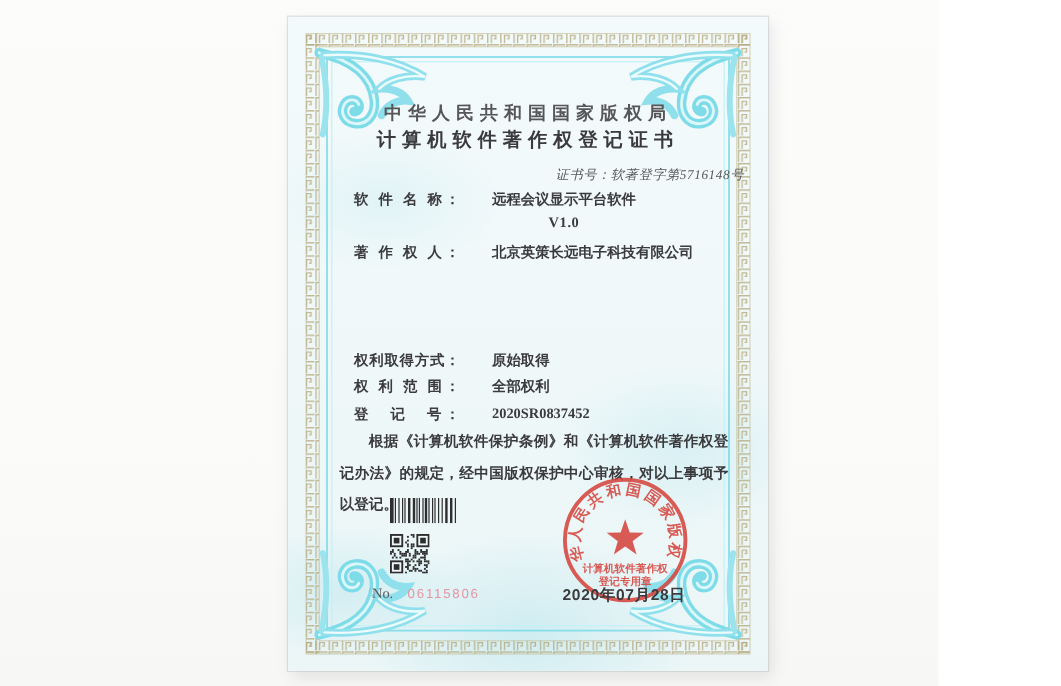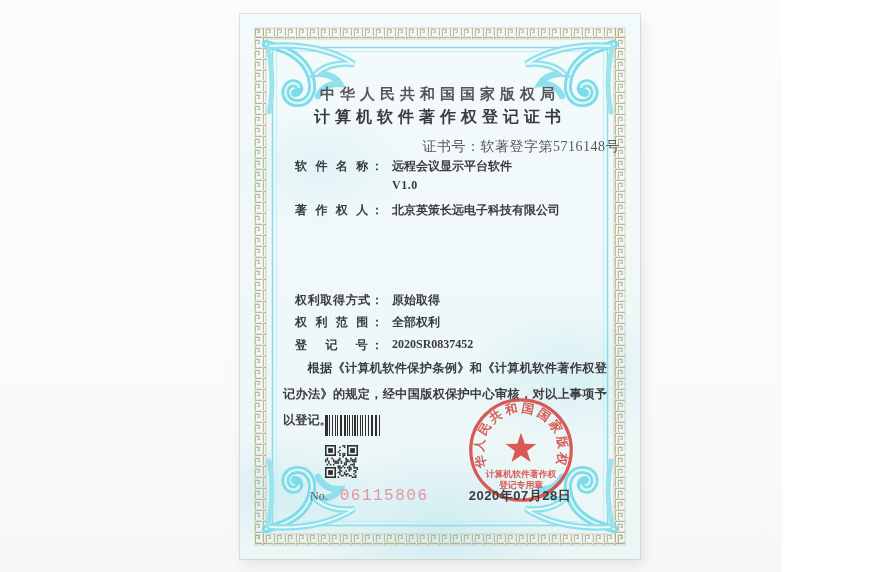--- a/index.html
+++ b/index.html
@@ -22,39 +22,39 @@
   .authority{
     position:absolute; left:0; top:71px; width:100%; text-align:center;
     font-size:15px; font-weight:600; color:#565658; letter-spacing:5px;
   }
   .cert-title{
     position:absolute; left:0; top:93px; width:100%; text-align:center;
     font-size:16px; font-weight:700; color:#3a3a3d; letter-spacing:5px;
   }
   .cert-no{
     position:absolute; right:20px; top:124px;
-    font-size:14px; color:#57575a; letter-spacing:.5px;
+    font-size:11px; color:#57575a; letter-spacing:.5px;font-style:italic;
   }
   .field-row{position:absolute; left:55px; width:320px; font-size:12px; color:#3b3b3e;}
   .flabel{
     display:inline-block; width:88px; font-weight:700;
     text-align:justify; text-align-last:justify; vertical-align:top;
   }
-  .fvalue{display:inline-block; margin-left:6px; font-weight:600; vertical-align:top; max-width:215px;}
+  .fvalue{display:inline-block; margin-left:24px; font-weight:600; vertical-align:top; max-width:215px;text-align:center;}
   .fvalue .v2{display:block; margin-top:3px; letter-spacing:.5px;}
   .statement{
     position:absolute; left:43px; top:341px; width:324px; margin:0;
     font-size:12.2px; font-weight:600; color:#3b3b3e; line-height:26px;
     text-indent:2em; text-align:justify;
   }
   .barcode{position:absolute; left:85px; top:401px;}
   .qrcode{position:absolute; left:85px; top:431px;}
   .serial{position:absolute; left:70px; top:473px; font-size:12px; color:#5c5c5e;}
   .serial .num{
-    font-family:Liberation Mono, monospace; font-size:16px; letter-spacing:1.5px;
+    font-family:Liberation Sans, sans-serif; font-size:11px; letter-spacing:1.5px;
     color:#e694a0; margin-left:12px;
   }
   .seal{position:absolute; left:227px; top:382px; width:108px; height:108px; opacity:.88;}
   .issue-date{
     position:absolute; left:224px; top:473px; width:112px; text-align:center;
     font-family:"Liberation Sans","DejaVu Sans",sans-serif;
     font-size:13px; font-weight:700; color:#3b3b3d; letter-spacing:.5px;
   }
 </style>
 </head>

